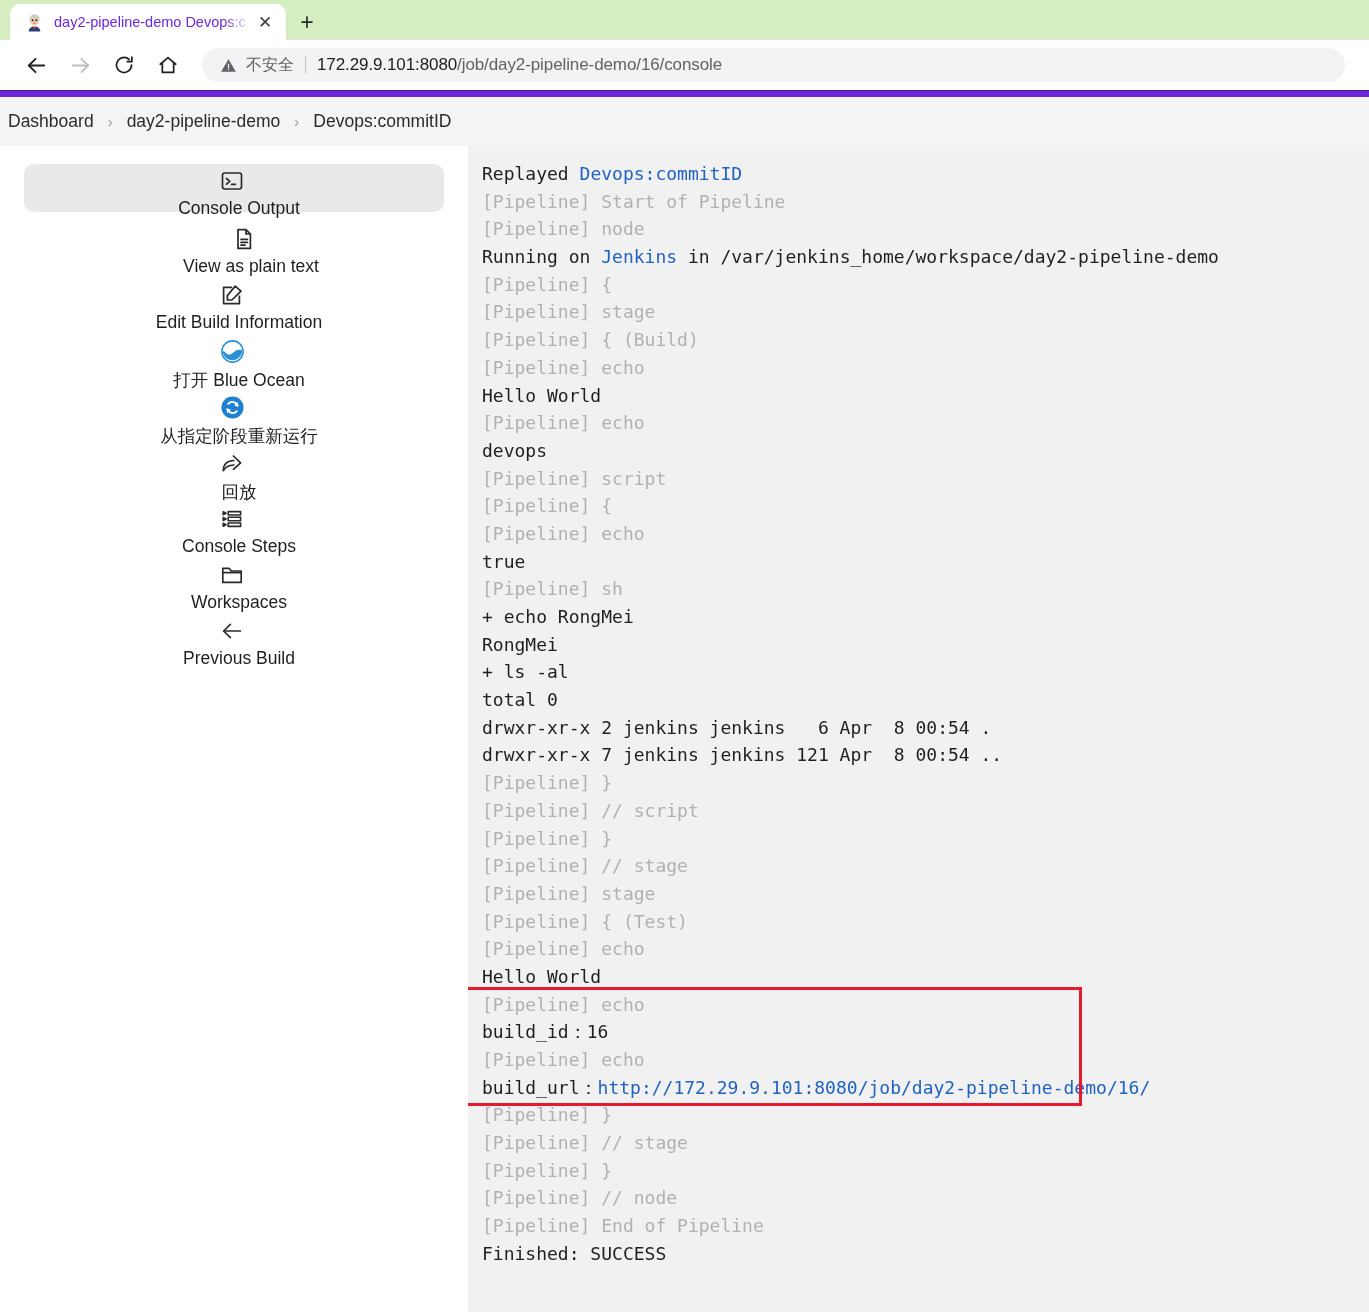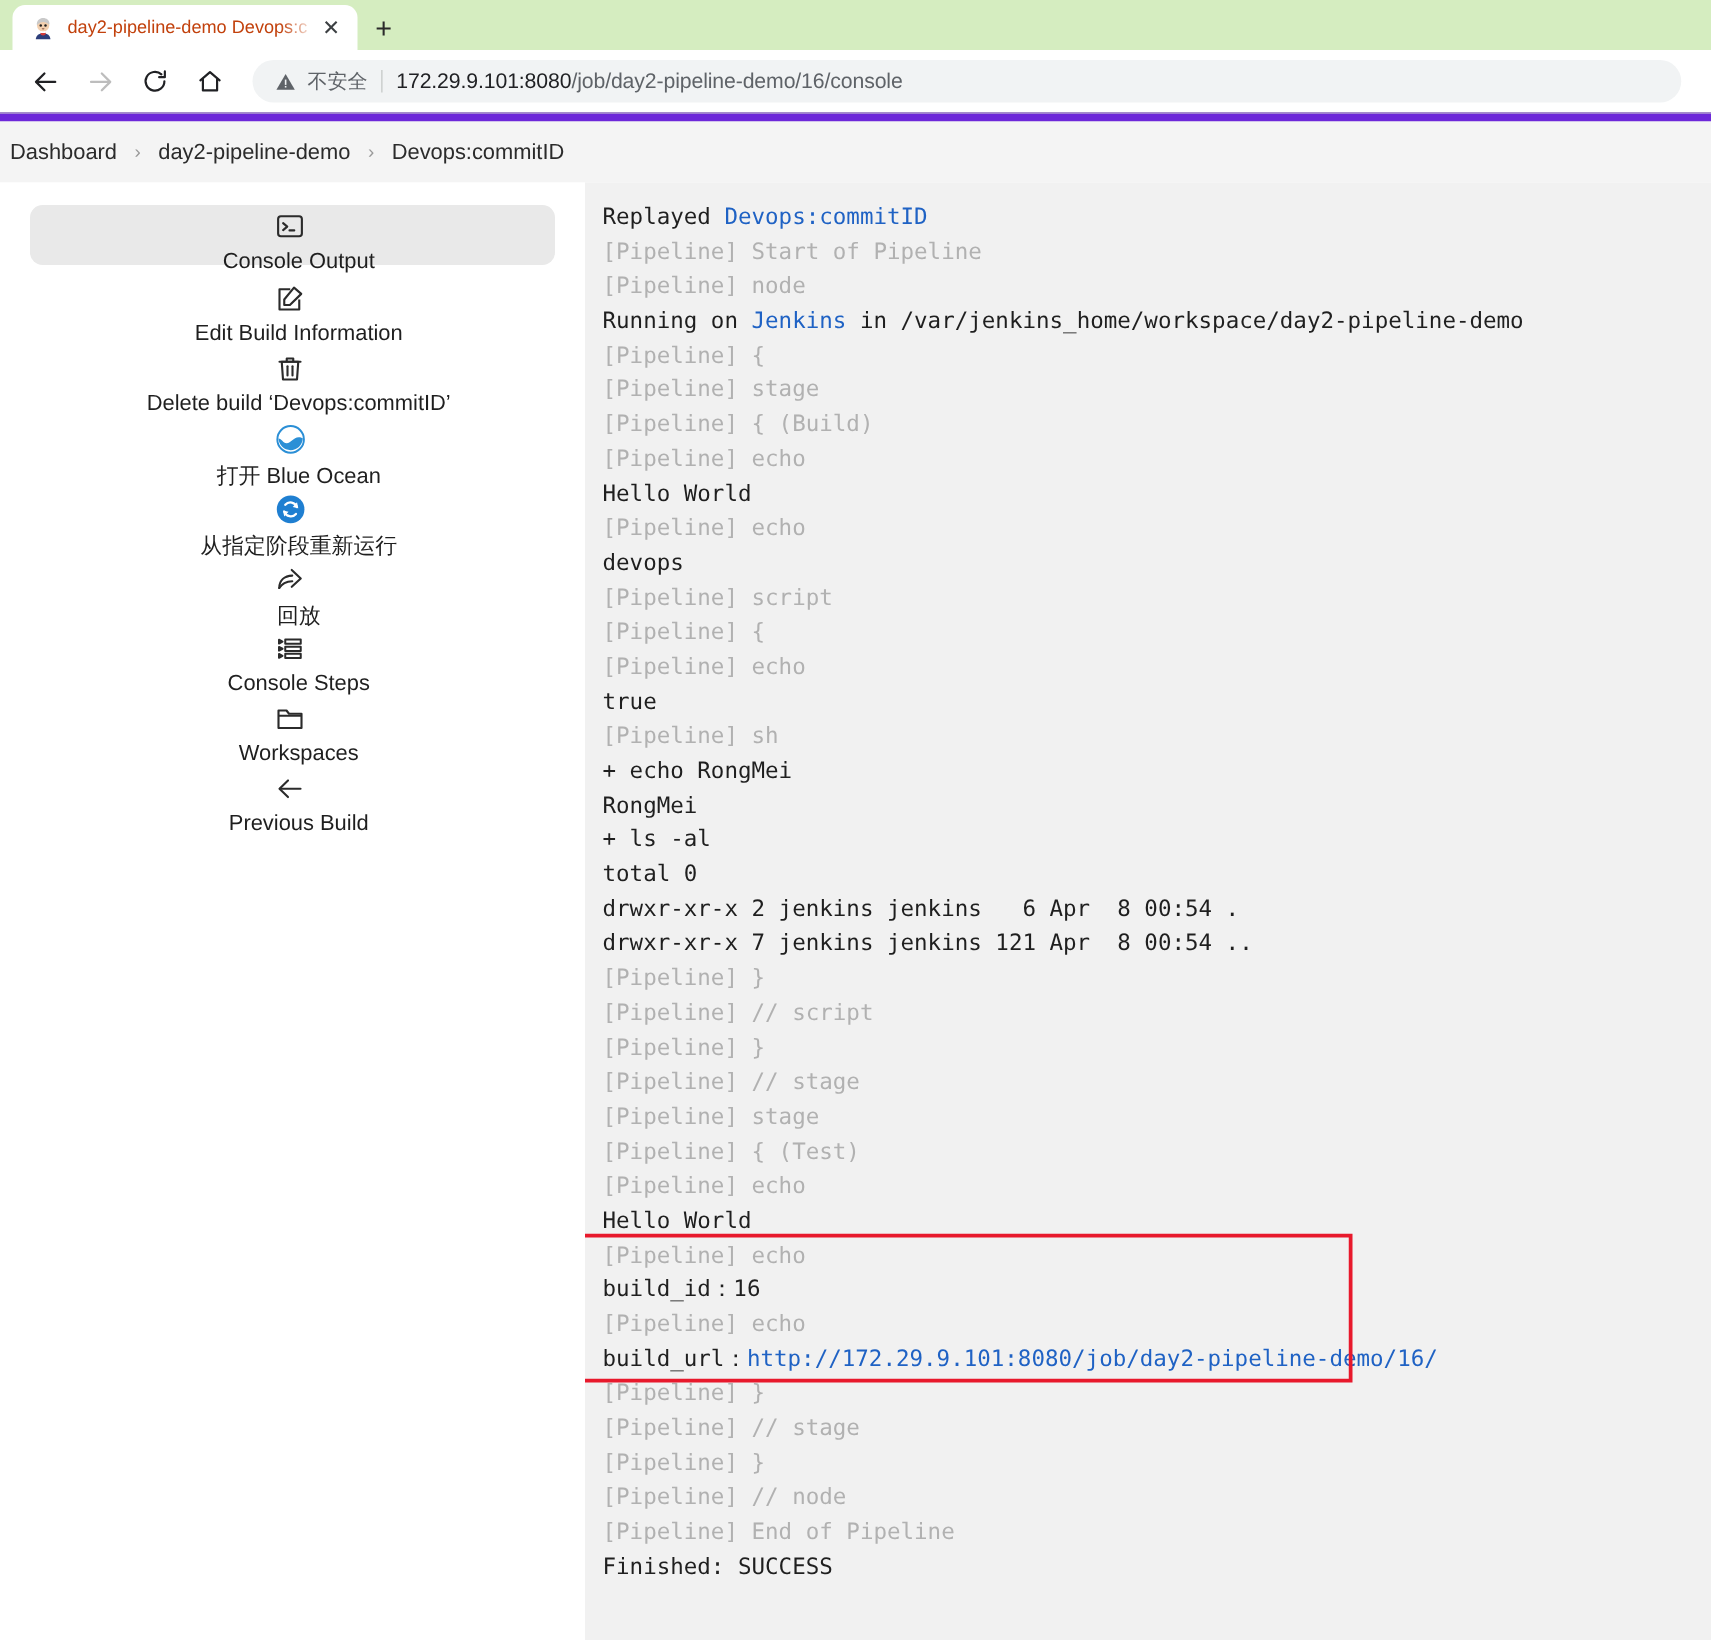--- a/index.html
+++ b/index.html
@@ -26,21 +26,21 @@
     display:flex; align-items:center;
     padding:0 8px 0 14px;
   }
   .tab-favicon{
     width:20px;height:20px;flex:0 0 20px;margin-right:10px;
     display:flex;align-items:center;justify-content:center;
   }
   .tab-title{
     flex:1 1 auto;
     font-size:14.5px;
-    color:#c2410c;
+    color:#6d28d9;
     white-space:nowrap;
     overflow:hidden;
     -webkit-mask-image: linear-gradient(to right, #000 86%, transparent 100%);
     mask-image: linear-gradient(to right, #000 86%, transparent 100%);
   }
   .tab-close{
     width:26px;height:26px;flex:0 0 26px;
     display:flex;align-items:center;justify-content:center;
     font-size:17px;color:#3c4043;border-radius:50%;
     cursor:pointer;
@@ -232,40 +232,40 @@
         <div class="side-item active">
           <span class="side-icon">
             <svg width="24" height="24" viewBox="0 0 24 24" fill="none" stroke="currentColor" stroke-width="1.7">
               <rect x="2.5" y="4" width="19" height="16" rx="2.2"></rect>
               <polyline points="6.5,9.5 9.8,12.3 6.5,15.1" stroke-linecap="round" stroke-linejoin="round"></polyline>
               <line x1="11.6" y1="15.3" x2="15.4" y2="15.3" stroke-linecap="round"></line>
             </svg>
           </span>
           <span class="side-label">Console Output</span>
         </div>
+        <div class="side-item sub">
+          <span class="side-icon">
+            <svg width="24" height="24" viewBox="0 0 24 24" fill="none" stroke="currentColor" stroke-width="1.7" stroke-linejoin="round">
+              <path d="M6 2.6h8l4.4 4.4v14.4H6z"></path>
+              <polyline points="14,2.6 14,7 18.4,7"></polyline>
+              <line x1="9" y1="12.4" x2="15.4" y2="12.4" stroke-linecap="round"></line>
+              <line x1="9" y1="15.4" x2="15.4" y2="15.4" stroke-linecap="round"></line>
+              <line x1="9" y1="18.2" x2="13" y2="18.2" stroke-linecap="round"></line>
+            </svg>
+          </span>
+          <span class="side-label">View as plain text</span>
+        </div>
         <div class="side-item">
           <span class="side-icon">
             <svg width="24" height="24" viewBox="0 0 24 24" fill="none" stroke="currentColor" stroke-width="1.7" stroke-linejoin="round">
               <path d="M19.4 12.6v8H3.6V4.4h8.6"></path>
               <path d="M15.2 3.1 21 8.1 11.9 17H7.4v-4.4z"></path>
             </svg>
           </span>
           <span class="side-label">Edit Build Information</span>
-        </div>
-        <div class="side-item">
-          <span class="side-icon">
-            <svg width="24" height="24" viewBox="0 0 24 24" fill="none" stroke="currentColor" stroke-width="1.7" stroke-linejoin="round">
-              <path d="M5.4 6.4h13.2l-1 14.2H6.4z"></path>
-              <line x1="3.6" y1="6.4" x2="20.4" y2="6.4" stroke-linecap="round"></line>
-              <path d="M9.4 6.4V3.8h5.2v2.6"></path>
-              <line x1="10" y1="10" x2="10" y2="17.4" stroke-linecap="round"></line>
-              <line x1="14" y1="10" x2="14" y2="17.4" stroke-linecap="round"></line>
-            </svg>
-          </span>
-          <span class="side-label">Delete build ‘Devops:commitID’</span>
         </div>
         <div class="side-item">
           <span class="side-icon">
             <svg width="25" height="25" viewBox="0 0 24 24">
               <circle cx="12" cy="12" r="10.2" fill="#ffffff" stroke="#2b8fd6" stroke-width="1.5"></circle>
               <path d="M2.6 11.4c2.6 0 3.4 3.6 6.3 3.6 3.5 0 5.1-4.6 9.3-4.6 1.6 0 2.7.5 3.2.9-.5 5.3-4.6 9-9.4 9-5 0-9-3.9-9.4-8.9z" fill="#2b8fd6"></path>
             </svg>
           </span>
           <span class="side-label">打开 Blue Ocean</span>
         </div>

